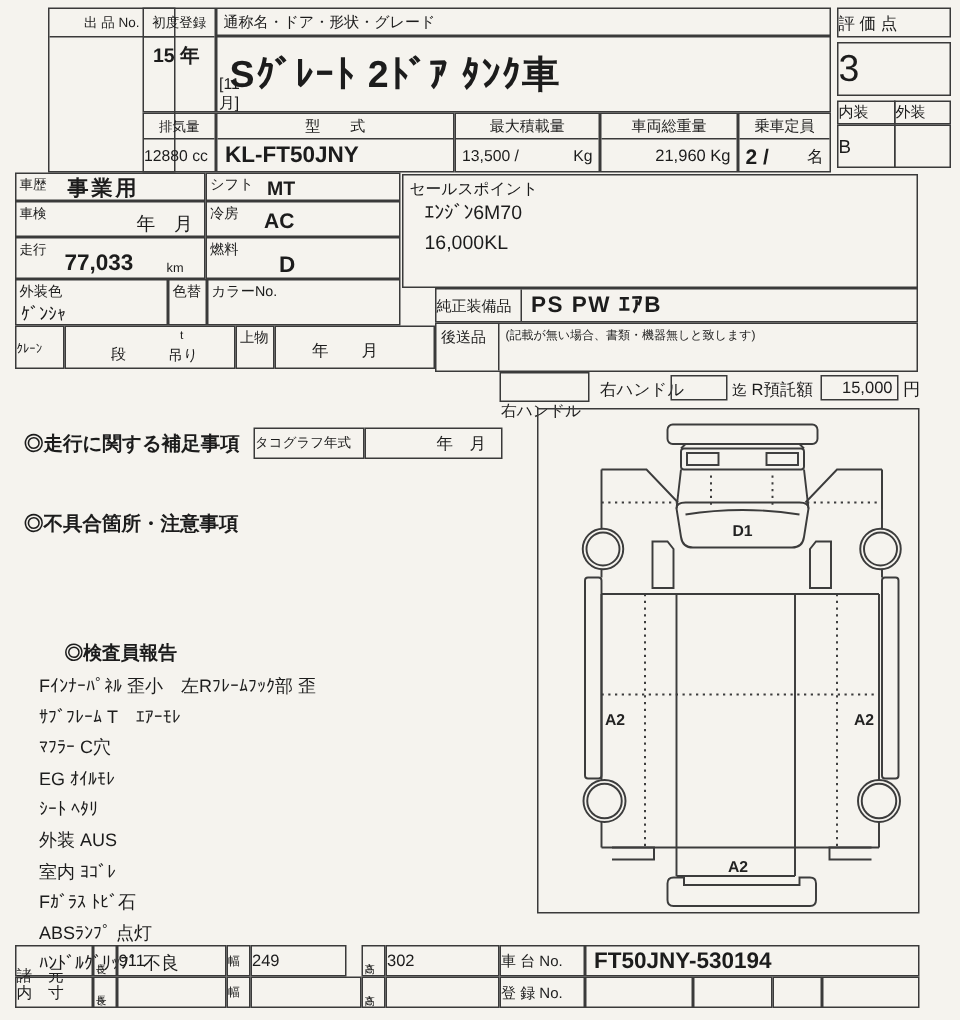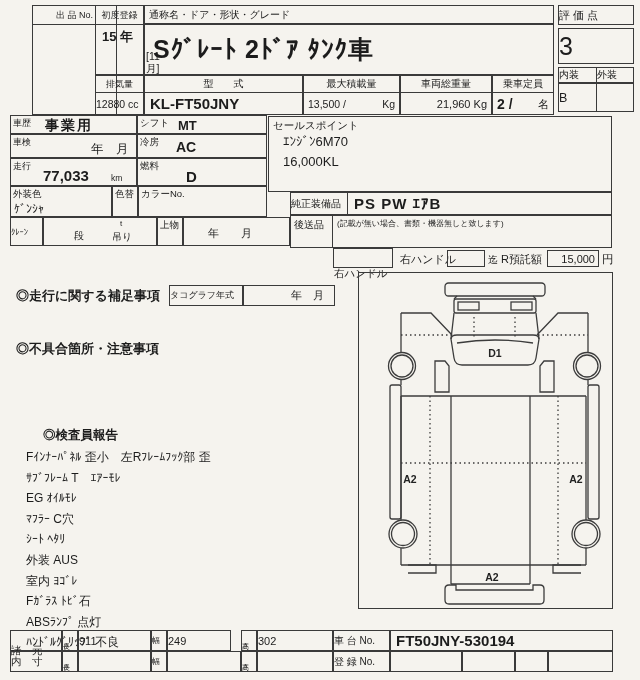--- a/index.html
+++ b/index.html
@@ -196,22 +196,22 @@
   <div class="abs b" style="left:243px;top:285px;width:92px;height:21px;display:flex;align-items:center;justify-content:flex-end;padding-right:10px;">
     <span style="font-size:11px;">年　月</span>
   </div>
 
   <div class="abs" style="left:16px;top:340px;font-size:13px;font-weight:600;">◎不具合箇所・注意事項</div>
 
   <div class="abs" style="left:16px;top:427px;font-size:12.5px;font-weight:600;margin-left:27px;">◎検査員報告</div>
   <div class="abs" style="left:26px;top:447px;width:330px;font-size:12px;font-weight:500;line-height:20.6px;">
     <div>Fｲﾝﾅｰﾊﾟﾈﾙ 歪小　左Rﾌﾚｰﾑﾌｯｸ部 歪</div>
     <div>ｻﾌﾞﾌﾚｰﾑ T　ｴｱｰﾓﾚ</div>
+    <div>ﾏﾌﾗｰ C穴</div>
     <div>EG ｵｲﾙﾓﾚ</div>
-    <div>ﾏﾌﾗｰ C穴</div>
     <div>ｼｰﾄ ﾍﾀﾘ</div>
     <div>外装 AUS</div>
     <div>室内 ﾖｺﾞﾚ</div>
     <div>Fｶﾞﾗｽ ﾄﾋﾞ石</div>
     <div>ABSﾗﾝﾌﾟ 点灯</div>
     <div>ﾊﾝﾄﾞﾙｸﾞﾘｯﾌﾟ 不良</div>
   </div>
 
   <div class="abs b" style="left:358px;top:272px;width:255px;height:337px;padding-left:20px;">
     <svg width="253" height="335" viewBox="0 0 253 335">

